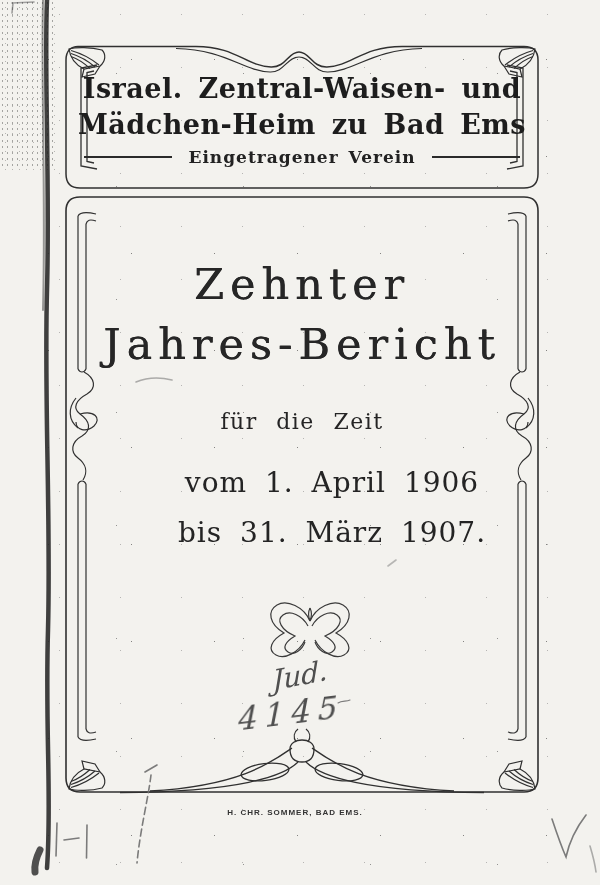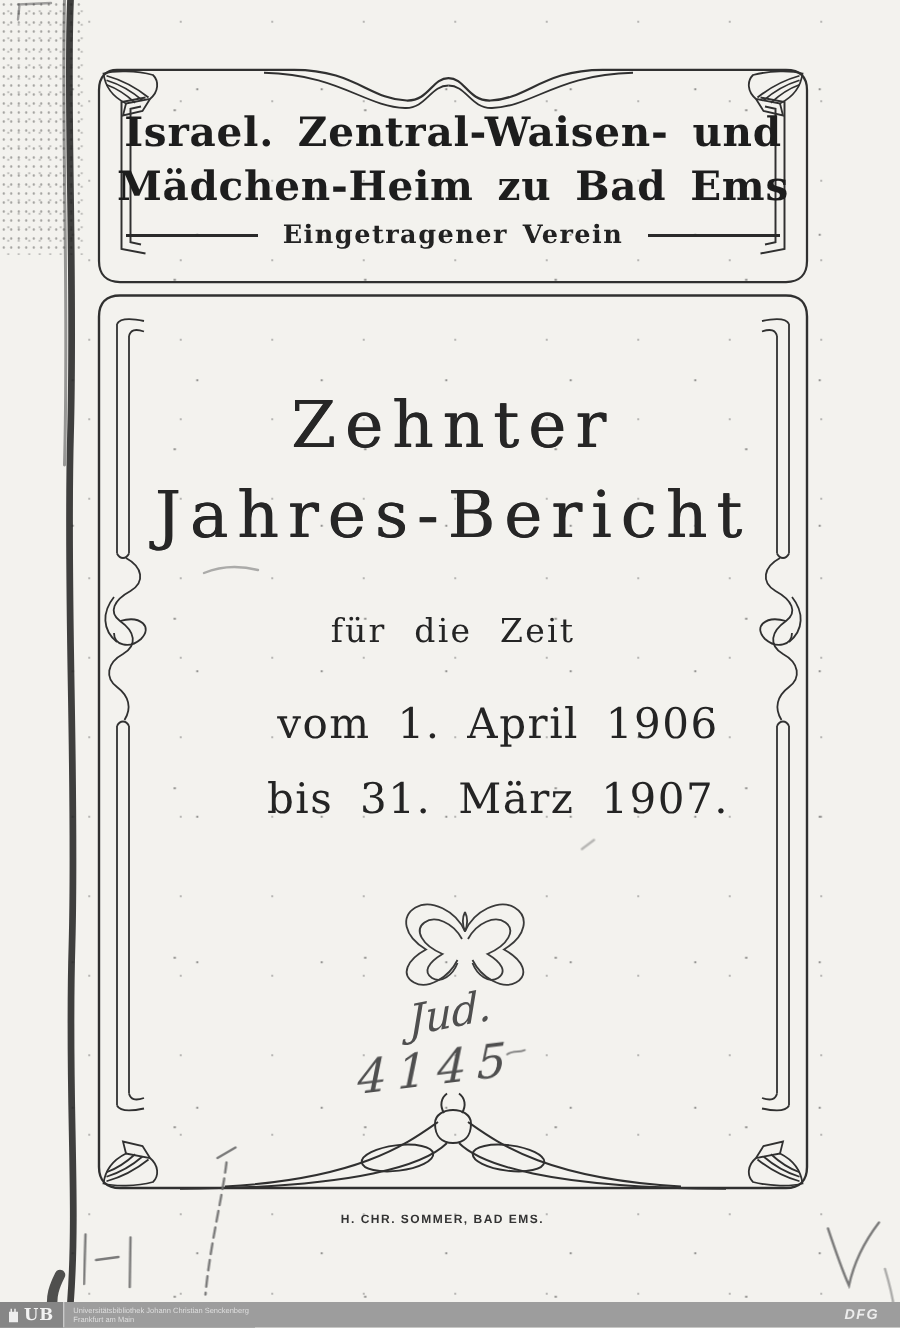--- a/index.html
+++ b/index.html
@@ -182,27 +182,14 @@
 
   <div class="txt period-intro">für die Zeit</div>
   <div class="txt period-line from">vom 1. April 1906</div>
   <div class="txt period-line to">bis 31. März 1907.</div>
 
   <div class="handwriting hw1">Jud.</div>
   <div class="handwriting hw2">4145</div>
 
   <div class="printer-line">H. CHR. SOMMER, BAD EMS.</div>
 
-  <div class="footer-bar">
-    <div class="ub-box">
-      <svg width="8" height="11" viewBox="0 0 8 11">
-        <path d="M1 10.5 V3.5 H2 V1.5 H3 V3.5 H4.5 V1.5 H5.5 V3.5 H7 V10.5 Z" fill="#eeeeee"></path>
-      </svg>
-      <span class="ub-text">UB</span>
-    </div>
-    <div class="lib-text">
-      <div>Universitätsbibliothek Johann Christian Senckenberg</div>
-      <div>Frankfurt am Main</div>
-    </div>
-    <div class="dfg">DFG</div>
-  </div>
 
 </div>
 
 </body></html>

